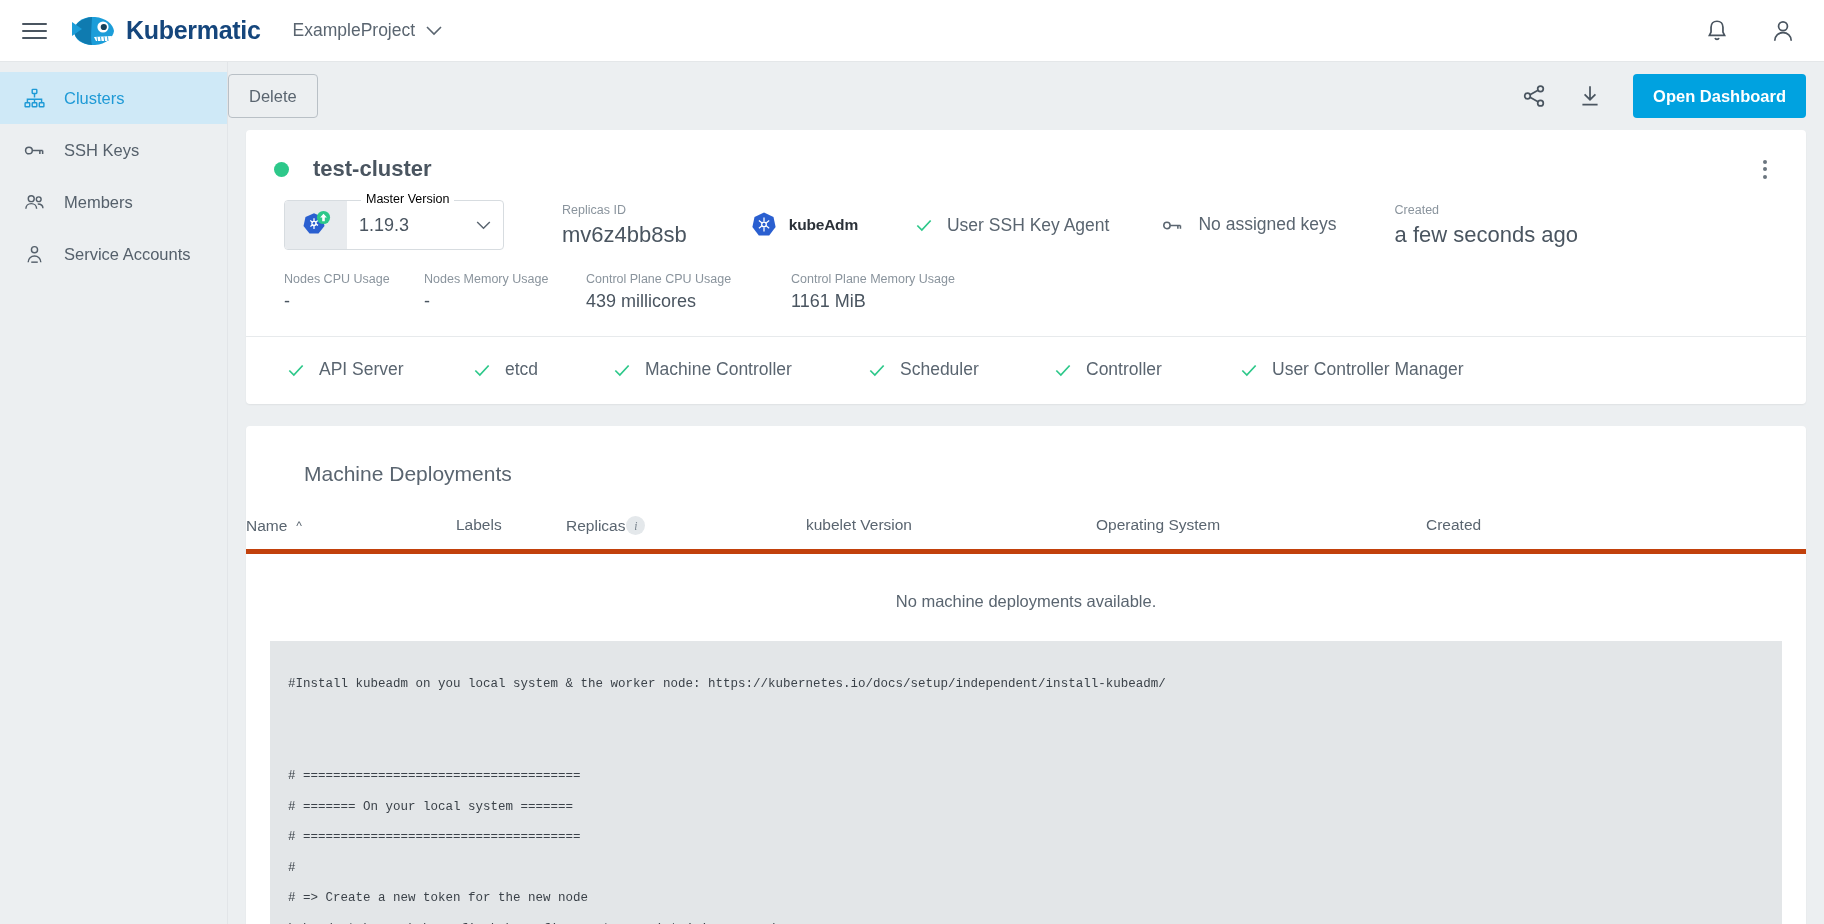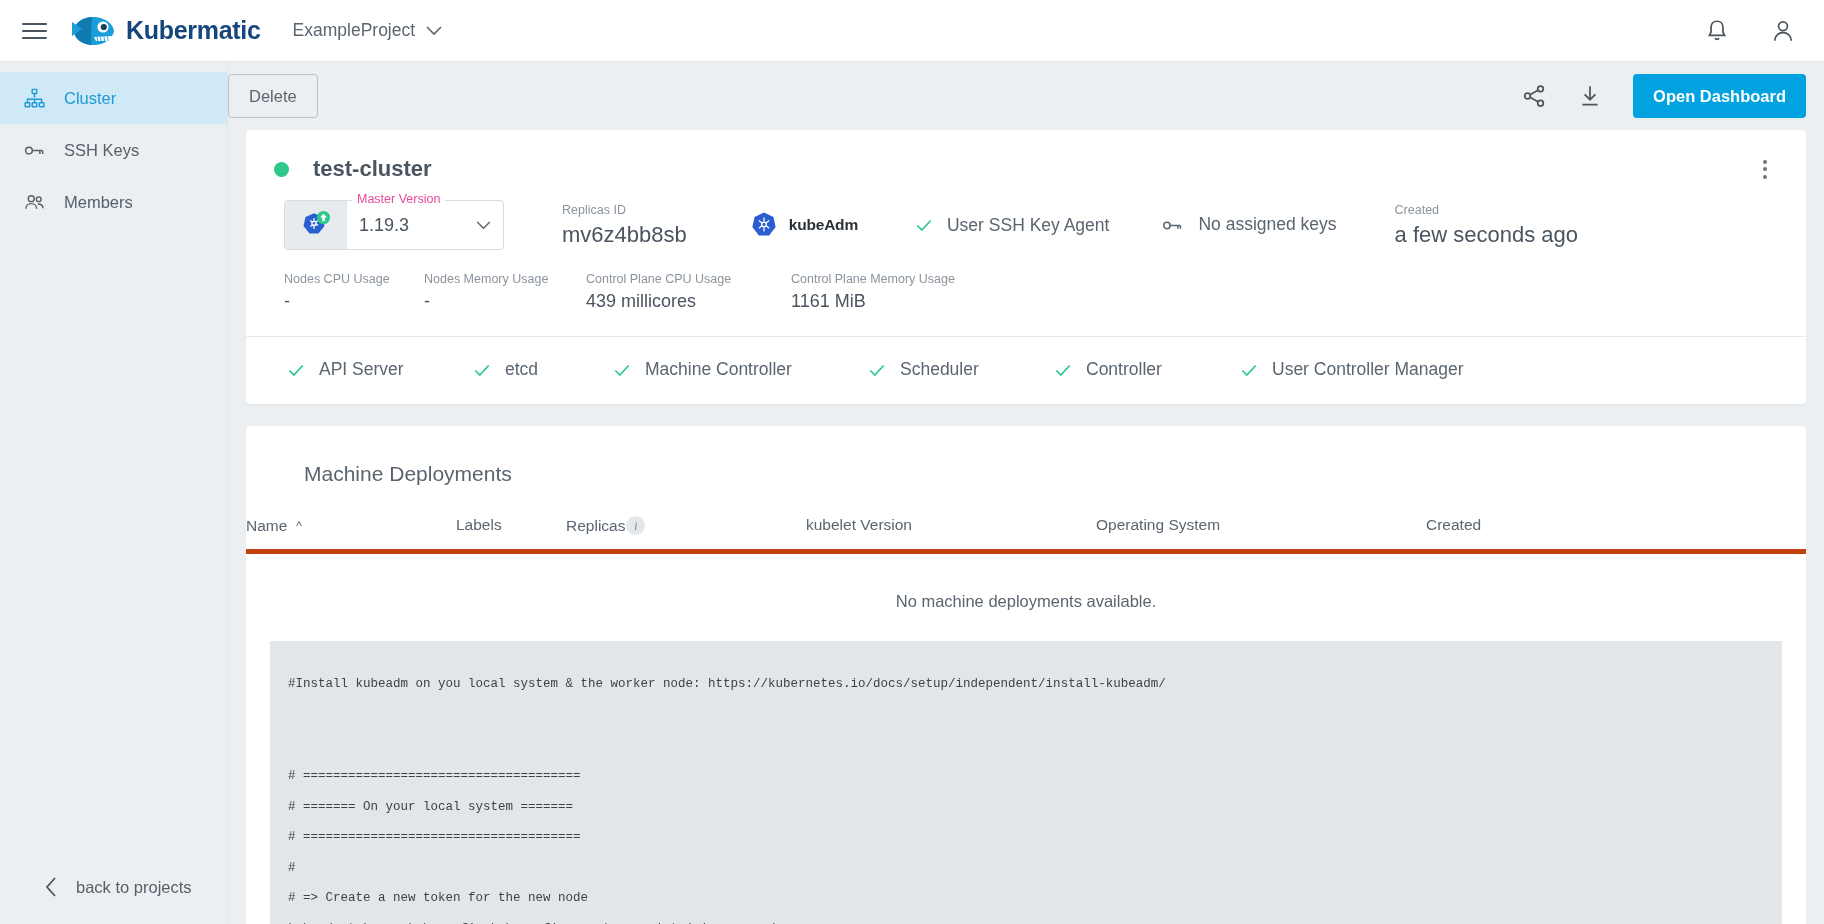--- a/index.html
+++ b/index.html
@@ -62,21 +62,21 @@
   .cluster-head { display:flex; align-items:center; padding: 26px 28px 10px 28px; }
   .status-dot { width: 15px; height:15px; border-radius:50%; background:#2dc88a; margin-right: 24px;}
   .cluster-title { font-size: 22px; color:#4a5560; font-weight:bold; }
   .kebab { margin-left:auto; width:26px; height:26px; display:flex; flex-direction:column; align-items:center; justify-content:center; gap:3.5px; cursor:pointer;}
   .kebab i { width:4px; height:4px; border-radius:50%; background:#6b757f; display:block;}
 
   .cluster-row1 { display:flex; align-items:center; padding: 8px 28px 0 38px; }
   .version-field { display:flex; align-items:stretch; height: 50px; border:1px solid #d7dce0; border-radius:4px; position:relative; width: 220px; background:#fff;}
   .version-icon-box { width: 62px; background:#e8ebee; display:flex; align-items:center; justify-content:center; border-radius:3px 0 0 3px;}
   .version-main { flex:1; display:flex; align-items:center; justify-content:space-between; padding: 0 12px 0 12px; position:relative;}
-  .version-legend { position:absolute; top:-9px; left: 5px; background:#fff; padding: 0 5px; font-size: 12.5px; color:#ec4899; }
+  .version-legend { position:absolute; top:-9px; left: 14px; background:#fff; padding: 0 5px; font-size: 12.5px; color:#000000; }
   .version-value { font-size: 18px; color:#4a5560; }
   .field-block { margin-left: 58px; }
   .field-label { font-size: 12.5px; color:#8a949d; margin-bottom: 5px; }
   .field-value { font-size: 22px; color:#4a5560; }
 
   .provider { display:flex; align-items:center; gap:10px; margin-left: 62px; }
   .provider-name { font-size: 15.5px; font-weight:bold; color:#2b3138; letter-spacing:-0.2px;}
   .inline-check { display:flex; align-items:center; gap:13px; margin-left: 56px; }
   .chk { color:#2dc88a; width:20px; height:20px; }
   .inline-text { font-size: 17.5px; color:#5a6570; }
@@ -162,21 +162,21 @@
       <div class="nav-item active">
         <span class="nav-icon">
           <svg width="23" height="23" viewBox="0 0 24 24" fill="none" stroke="currentColor" stroke-width="1.5">
             <rect x="9.6" y="2.5" width="4.8" height="4.3" rx="0.7"></rect>
             <rect x="2.2" y="16.4" width="4.8" height="4.3" rx="0.7"></rect>
             <rect x="9.6" y="16.4" width="4.8" height="4.3" rx="0.7"></rect>
             <rect x="17" y="16.4" width="4.8" height="4.3" rx="0.7"></rect>
             <path d="M12 6.8 V11 M4.6 16.4 V12.8 H19.4 V16.4 M12 12.8 V16.4"></path>
           </svg>
         </span>
-        <span class="nav-label">Cluster</span>
+        <span class="nav-label">Clusters</span>
       </div>
 
       <div class="nav-item">
         <span class="nav-icon">
           <svg width="23" height="23" viewBox="0 0 24 24" fill="none" stroke="currentColor" stroke-width="1.6">
             <circle cx="6.2" cy="12" r="3.5"></circle>
             <path d="M9.7 12 H20.5 M17.6 12 V15.6 M20.5 12 V15.6"></path>
           </svg>
         </span>
         <span class="nav-label">SSH Keys</span>
@@ -187,27 +187,31 @@
           <svg width="23" height="23" viewBox="0 0 24 24" fill="none" stroke="currentColor" stroke-width="1.5">
             <circle cx="8.6" cy="8" r="3.1"></circle>
             <circle cx="16.4" cy="8.6" r="2.5"></circle>
             <path d="M3 18.6 C3 15.3 5.5 13.2 8.6 13.2 C11.7 13.2 14.2 15.3 14.2 18.6"></path>
             <path d="M15.4 13.6 C18.2 13.6 20.8 15 20.8 18"></path>
           </svg>
         </span>
         <span class="nav-label">Members</span>
       </div>
 
-
-      <div class="sidebar-foot">
-        <svg width="14" height="22" viewBox="0 0 14 22" fill="none" stroke="#4a5560" stroke-width="1.8">
-          <path d="M11 2 L3 11 L11 20"></path>
-        </svg>
-        <span class="nav-label">back to projects</span>
-      </div>
+      <div class="nav-item">
+        <span class="nav-icon">
+          <svg width="23" height="23" viewBox="0 0 24 24" fill="none" stroke="currentColor" stroke-width="1.5">
+            <circle cx="12" cy="7" r="3.2"></circle>
+            <path d="M5.4 20 C5.4 16.1 8.4 13.6 12 13.6 C15.6 13.6 18.6 16.1 18.6 20"></path>
+            <path d="M8.6 20 H15.4"></path>
+          </svg>
+        </span>
+        <span class="nav-label">Service Accounts</span>
+      </div>
+
     </div>
 
     <div class="content">
 
       <div class="toolbar">
         <button class="btn-delete">Delete</button>
         <div class="toolbar-right">
           <svg class="tb-icon" viewBox="0 0 24 24" fill="none" stroke="currentColor" stroke-width="1.6">
             <circle cx="18" cy="5.4" r="2.6"></circle>
             <circle cx="6" cy="12" r="2.6"></circle>

